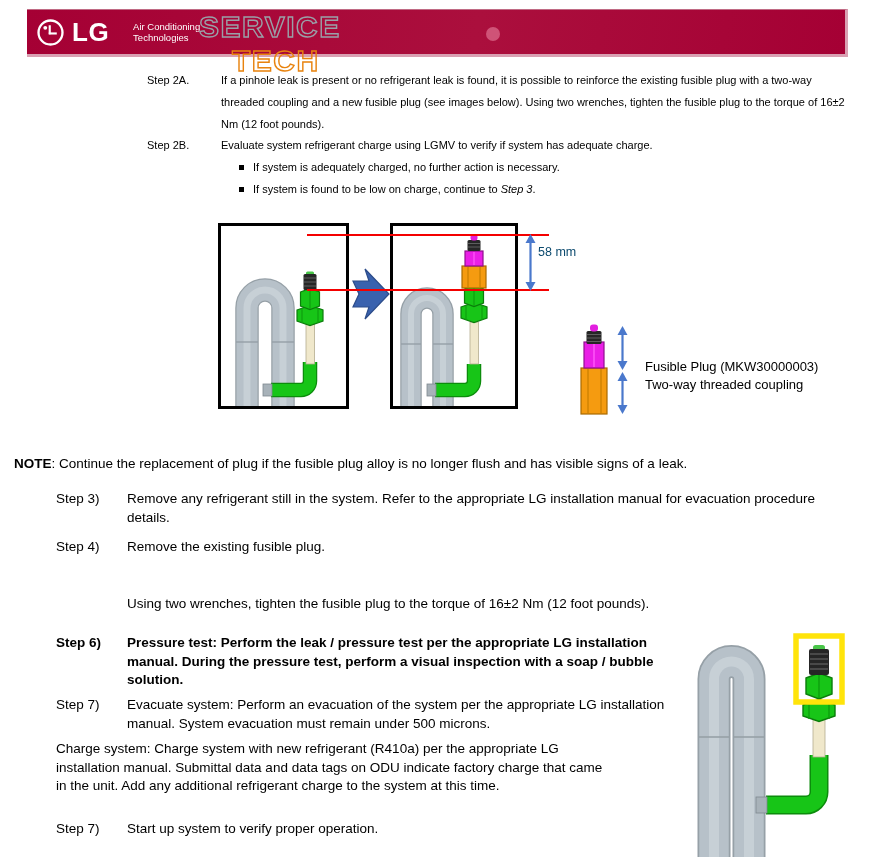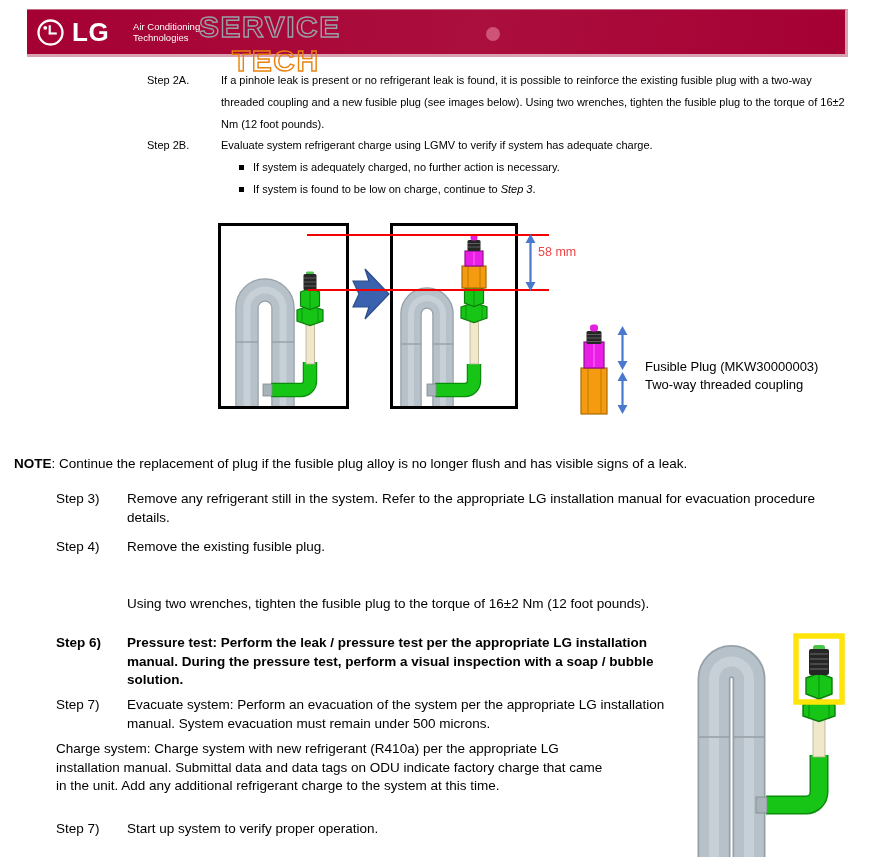--- a/index.html
+++ b/index.html
@@ -39,21 +39,21 @@
 
   
   .figure { position:absolute; left:0; top:222px; width:874px; height:196px; }
   .pipebox { position:absolute; top:1px; background:#fff; border:3px solid #000; }
   .box-l { left:218px; width:131px; height:186px; }
   .box-r { left:390px; width:128px; height:186px; }
   .redline { position:absolute; left:307px; width:242px; height:0; border-top:2px solid #f40000; }
   .rl1 { top:12px; } .rl2 { top:67px; }
   .blockarrow { position:absolute; left:352px; top:46px; }
   .dimarrow { position:absolute; left:524px; top:12px; }
-  .dimlabel { position:absolute; left:538px; top:23px; color:#ef4444; font-size:12.5px; }
+  .dimlabel { position:absolute; left:538px; top:23px; color:#0c4a6e; font-size:12.5px; }
   .legendplug { position:absolute; left:577px; top:100px; }
   .larrow1 { position:absolute; left:616px; top:104px; }
   .larrow2 { position:absolute; left:616px; top:150px; }
   .llabel { position:absolute; font-size:13px; color:#000; white-space:nowrap; }
   .ll1 { left:645px; top:122px;margin-top:15px; } .ll2 { left:645px; top:155px; }
 
   
   .note { position:absolute; left:14px; top:455px; width:852px; font-size:13.5px; line-height:18.6px; }
   .note b { font-weight:700; }
 

